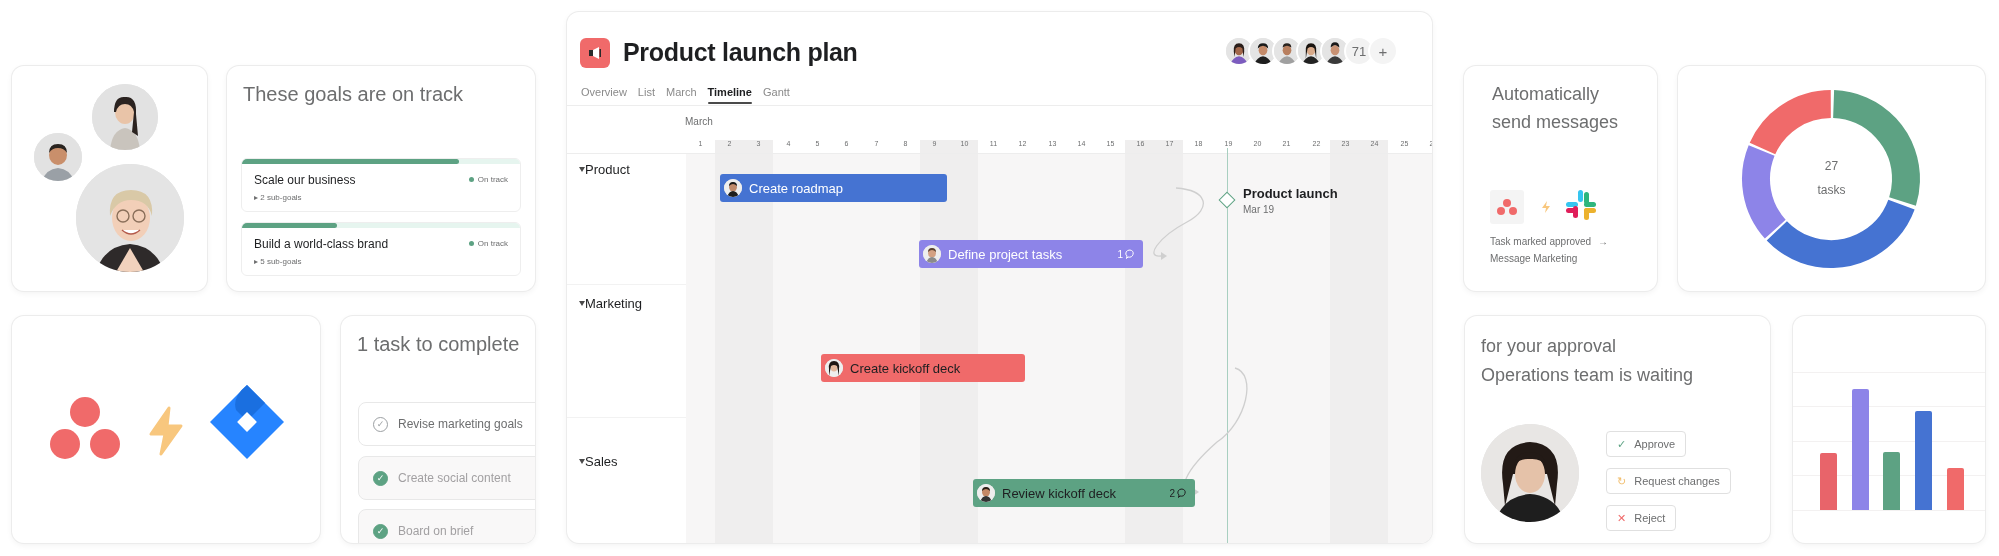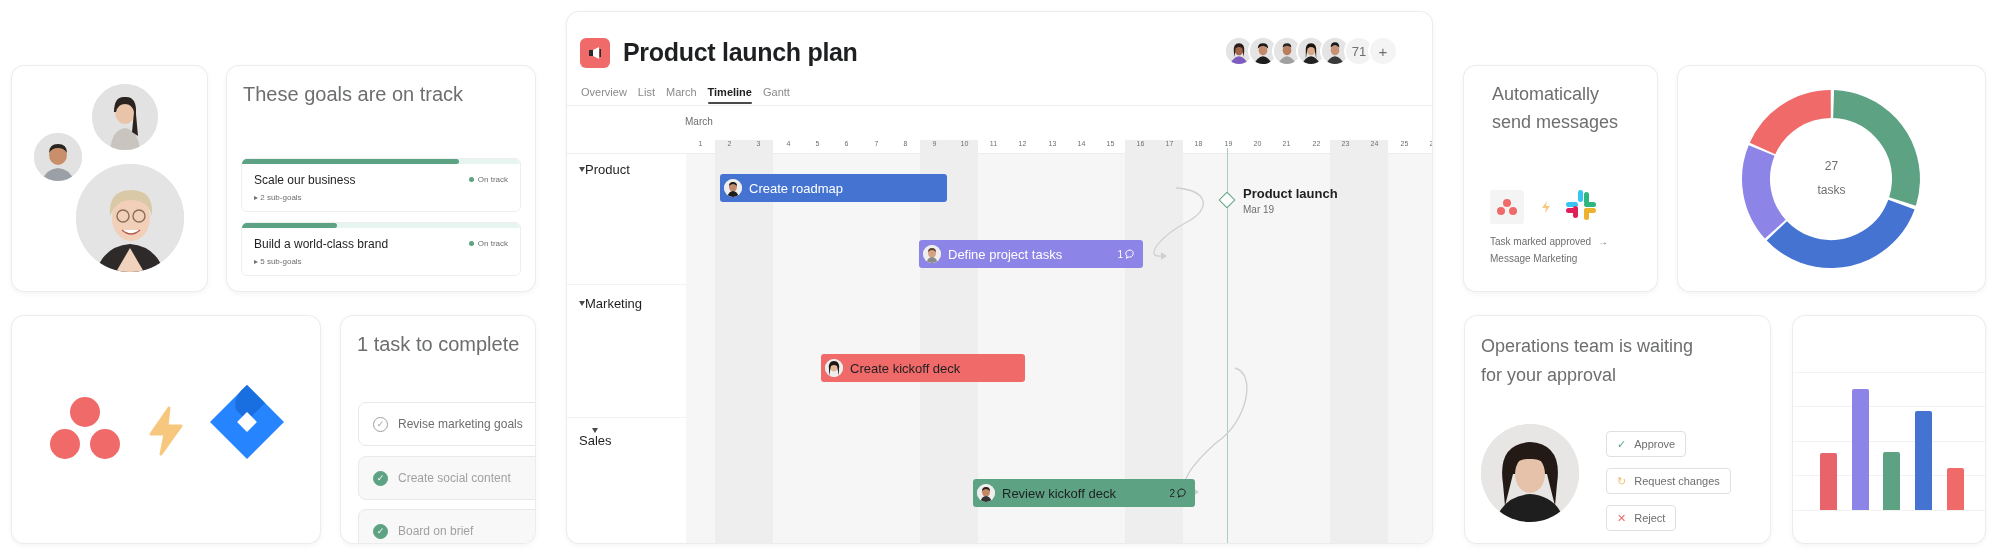--- a/index.html
+++ b/index.html
@@ -280,21 +280,21 @@
   <div class="section-label" style="top:150px;">
       <span class="tri"></span>
       <span>Product</span>
     </div>
   <div class="section-div" style="top:272px;"></div>
   <div class="section-label" style="top:284px;">
       <span class="tri"></span>
       <span>Marketing</span>
     </div>
   <div class="section-div" style="top:405px;"></div>
-  <div class="section-label" style="top:416px;flex-direction:column;">
+  <div class="section-label" style="top:442px;">
       <span class="tri"></span>
       <span>Sales</span>
     </div>
 
   <svg style="position:absolute; left:0; top:0;" width="865" height="531">
     <path d="M 609 176 C 640 178, 646 196, 620 210 C 590 226, 578 246, 594 244" fill="none" stroke="#cfcfcf" stroke-width="1.3"></path>
     <path d="M 594 240 L 600 244 L 594 248 Z" fill="#cfcfcf"></path>
     <path d="M 668 356 C 690 362, 680 410, 650 430 C 616 460, 610 480, 626 480" fill="none" stroke="#cfcfcf" stroke-width="1.3"></path>
     <path d="M 626 476 L 632 480 L 626 484 Z" fill="#cfcfcf"></path>
   </svg>
@@ -401,22 +401,22 @@
       <circle r="75" stroke="#8d84e8" stroke-dasharray="84 387" transform="rotate(138)"></circle>
       <circle r="75" stroke="#f06a6a" stroke-dasharray="86 385" transform="rotate(204)"></circle>
     </g>
   </svg>
   <div class="donut-center" style="top:88px;">27</div>
   <div class="donut-center" style="top:112px;">tasks</div>
 </div>
 
 <div class="card" style="left:1465px; top:316px; width:305px; height:227px;">
   <div class="card-title" style="position:absolute; left:16px; top:16px; font-size:18px; line-height:29px;">
+    <div>for your approval</div>
     <div>Operations team is waiting</div>
-    <div>for your approval</div>
   </div>
   <div class="bubble" style="left:16px; top:108px; width:98px; height:98px;">
     <svg viewBox="0 0 98 98">
         <rect width="98" height="98" fill="#e8e6e4"></rect>
         <path d="M14 98 Q22 72 49 70 Q76 72 84 98Z" fill="#1e1e1e"></path>
         <path d="M22 60 Q16 20 49 18 Q82 20 76 60 L74 82 L66 50 L32 50 L24 82Z" fill="#231a16"></path>
         <ellipse cx="49" cy="50" rx="15" ry="19" fill="#e5c2a9"></ellipse>
         <path d="M33 42 Q35 28 49 28 Q63 28 65 42 Q60 34 49 35 Q38 34 33 42Z" fill="#231a16"></path>
       </svg>
   </div>

